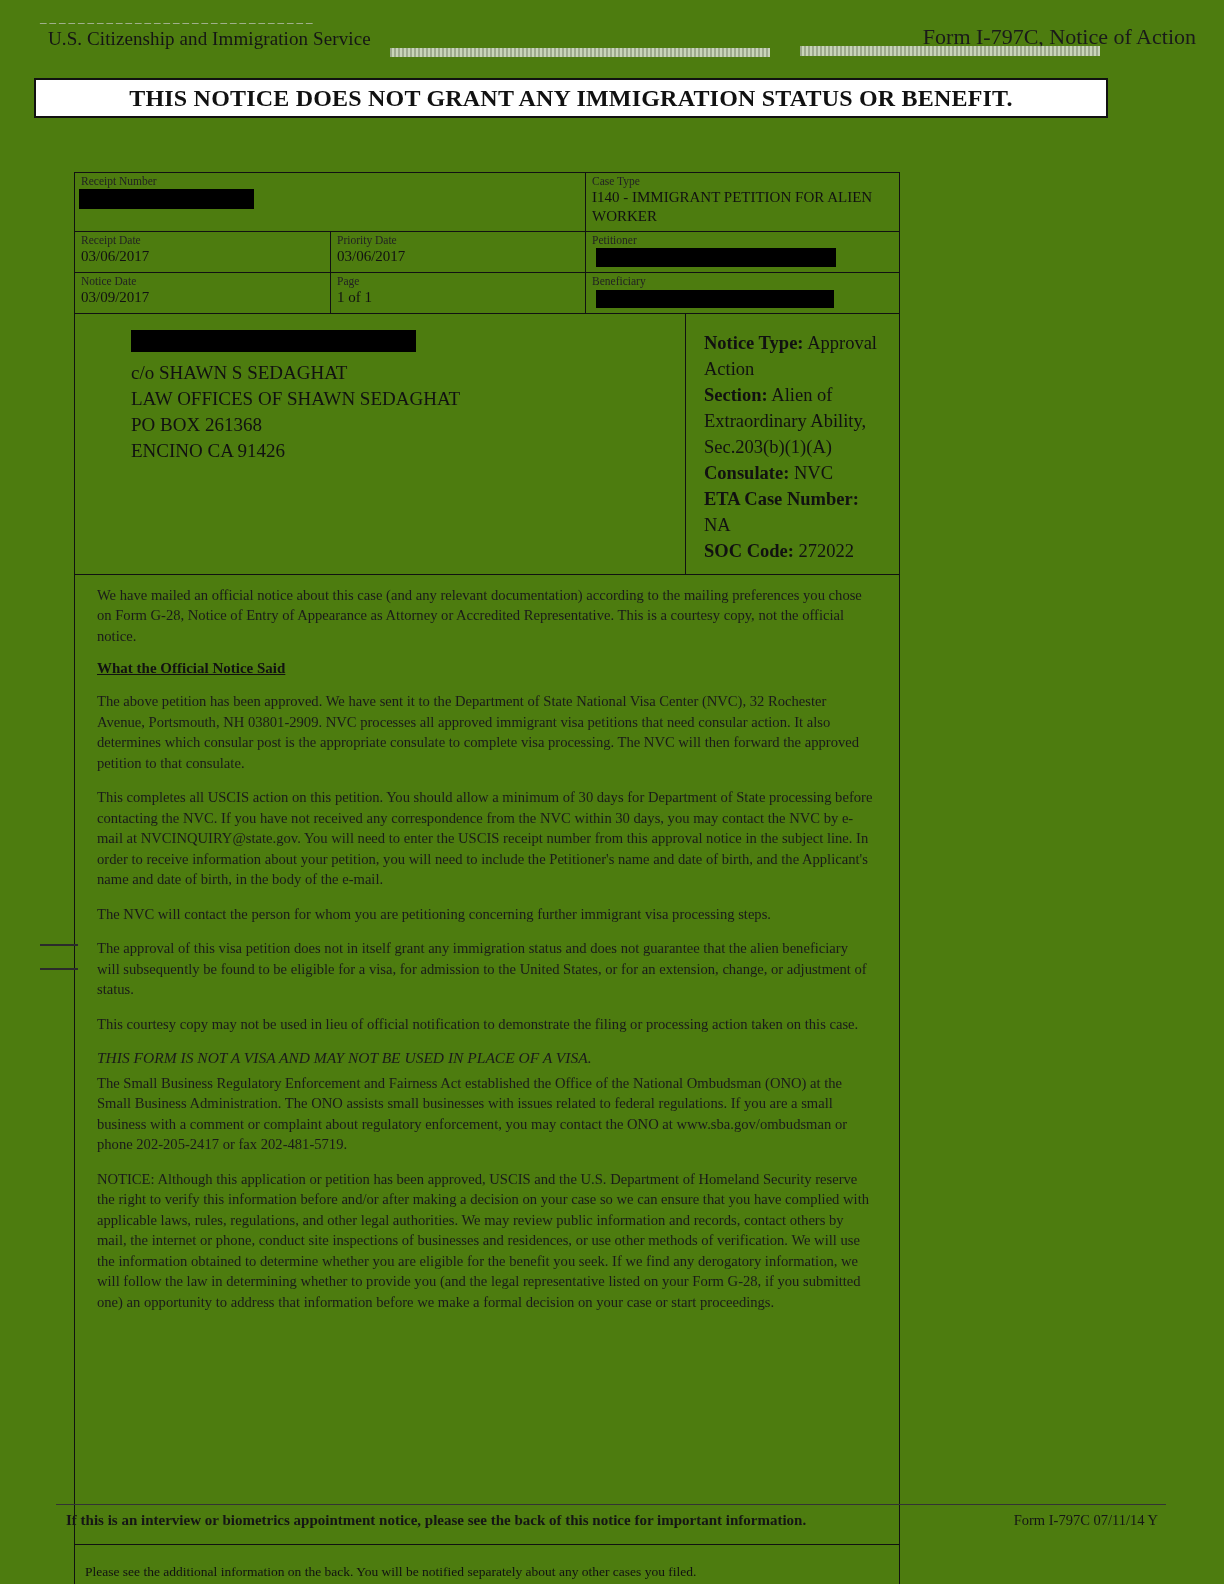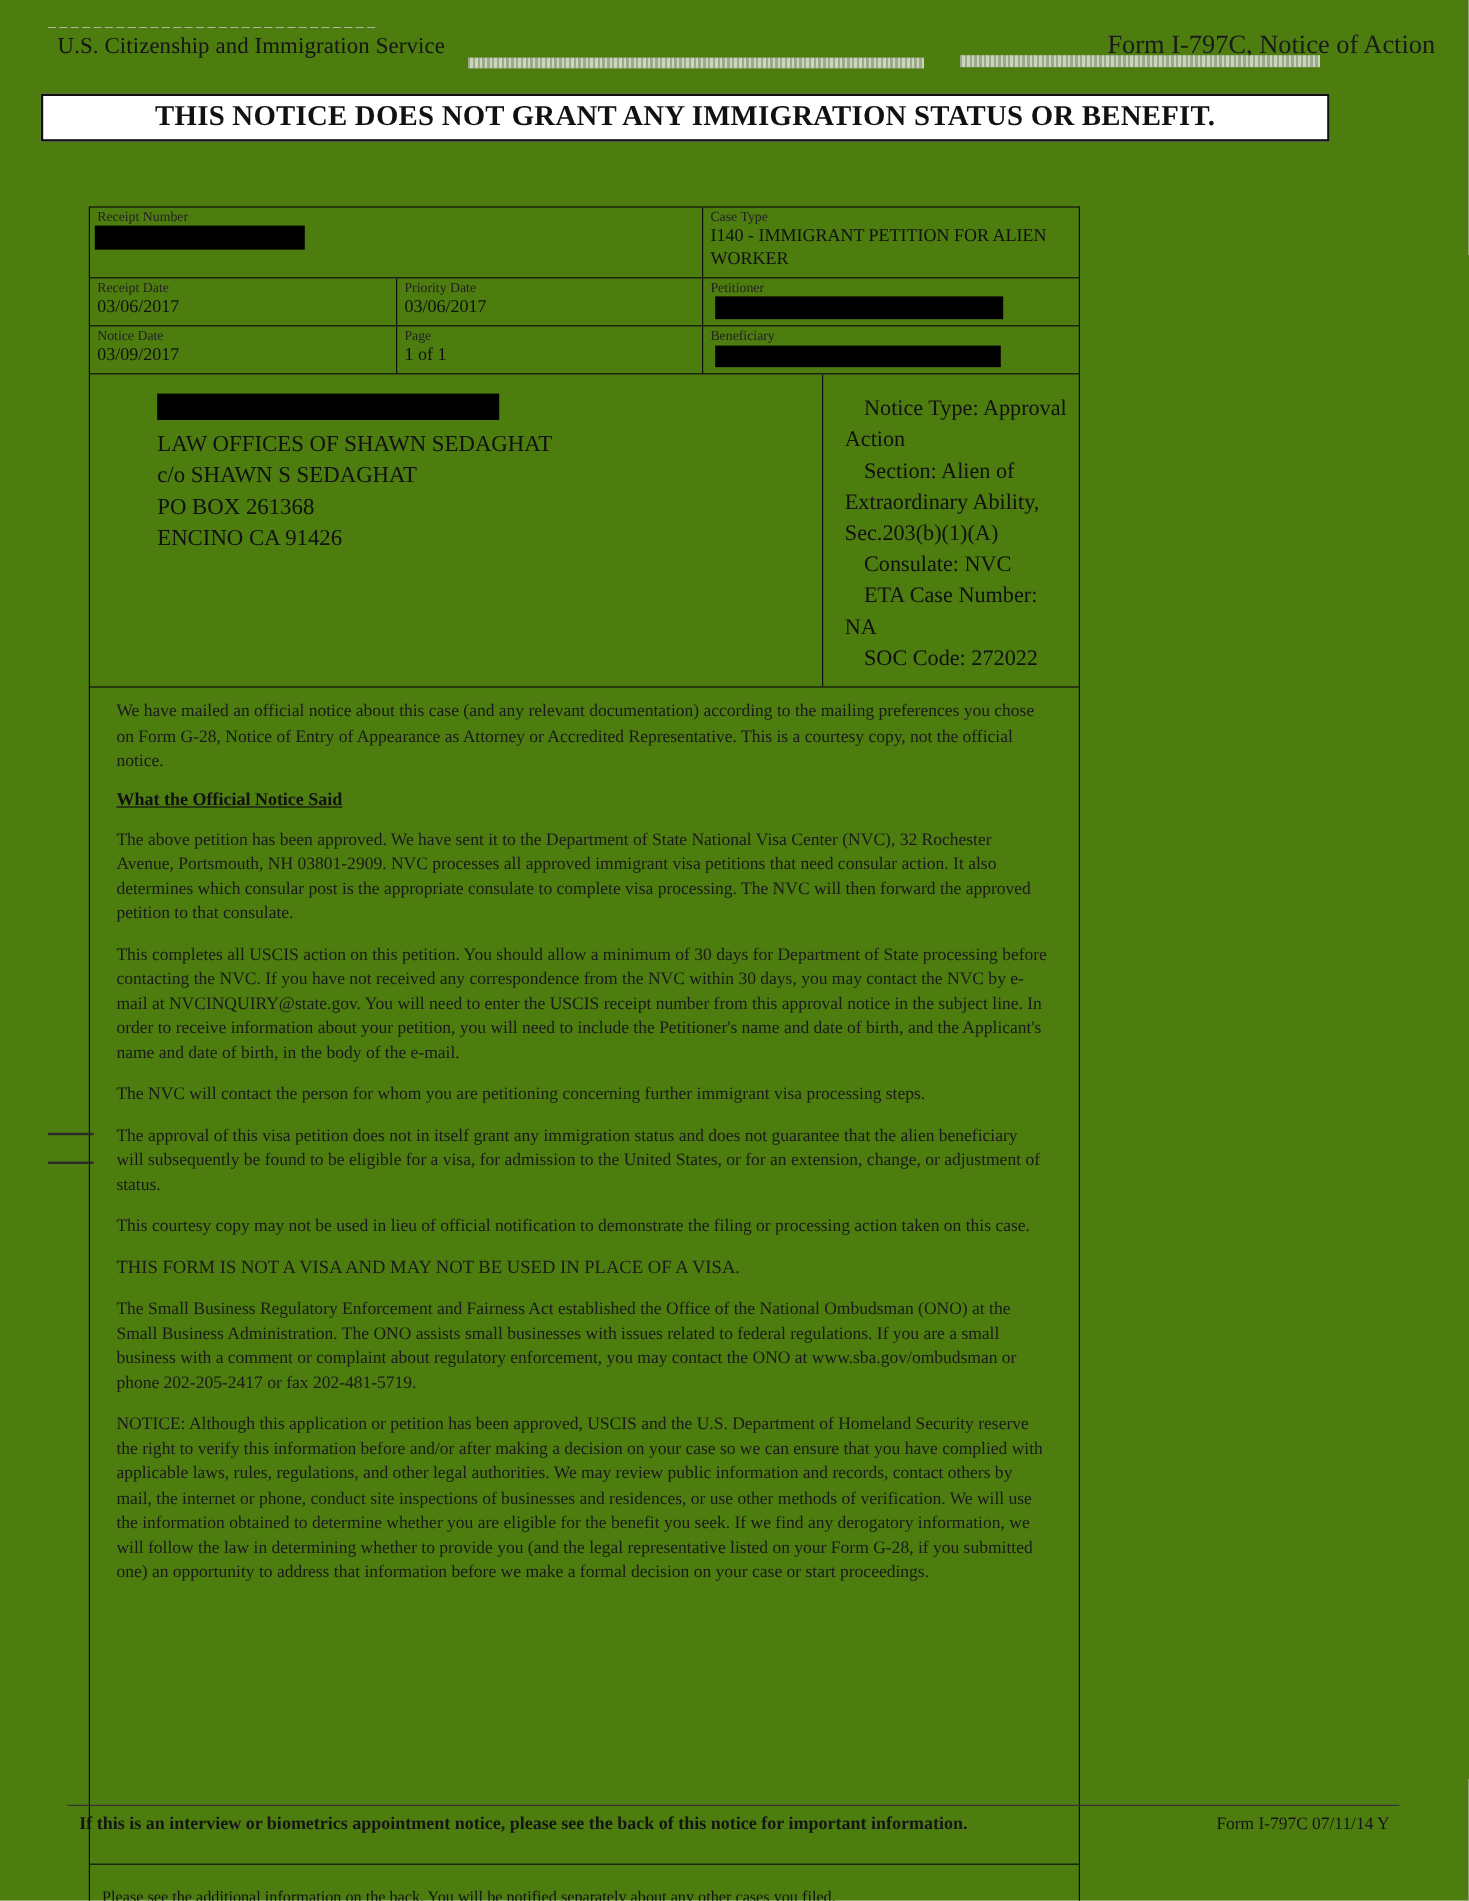--- a/index.html
+++ b/index.html
@@ -118,38 +118,38 @@
   .c-recv { width: 255px; }
   .c-rest { width: 255px; }
   .c-right { flex: 1; }
 
   
   .blk { display: flex; border-bottom: 1px solid #111; min-height: 186px; }
   .blk-left { width: 610px; box-sizing: border-box; padding: 16px 10px 10px 38px; }
   .blk-right { flex: 1; box-sizing: border-box; border-left: 1px solid #111; padding: 16px 10px 10px 18px; }
   .addr-line { font-size: 19px; line-height: 26px; }
   .nt-line { font-size: 18.5px; line-height: 26px; }
-  .nt-line b { font-weight: 400; margin-left: 16px; }
+  .nt-line b { font-weight: 700; }
 
   
   .body { padding: 10px 26px 8px 22px; }
   .p {
     font-size: 14.6px;
     line-height: 20.5px;
     text-align: left;
     margin: 0 0 14px 0;
     color: #1a1a1a;
   }
   .h-under {
     font-size: 15px;
     font-weight: 600;
     text-decoration: underline;
     margin: 4px 0 14px 0;
   }
-  .p.caps { font-size: 15.5px; margin-bottom: 14px; }
+  .p.caps { font-size: 15.5px; margin-bottom: 4px; font-style: italic; }
   .spacer { height: 210px; }
 
   
   .foot-note {
     border-top: 1px solid #111;
     border-bottom: 1px solid #111;
     padding: 19px 8px 4px 10px;
     font-size: 13.5px;
   }
   .foot-addr {
@@ -276,22 +276,22 @@
           <span class="redact" style="width:238px;height:18px;margin-left:4px"></span>
         </div>
       </div>
     </div>
 
     <div class="blk">
       <div class="blk-left">
         <div style="margin-left:18px;margin-bottom:8px">
           <span class="redact" style="width:285px;height:22px"></span>
         </div>
+        <div class="addr-line" style="margin-left:18px">c/o SHAWN S SEDAGHAT</div>
         <div class="addr-line" style="margin-left:18px">LAW OFFICES OF SHAWN SEDAGHAT</div>
-        <div class="addr-line" style="margin-left:18px">c/o SHAWN S SEDAGHAT</div>
         <div class="addr-line" style="margin-left:18px">PO BOX 261368</div>
         <div class="addr-line" style="margin-left:18px">ENCINO  CA  91426</div>
       </div>
       <div class="blk-right">
         <div class="nt-line">
           <b>Notice Type:</b>
           <span>Approval Action</span>
         </div>
         <div class="nt-line">
           <b>Section:</b>

